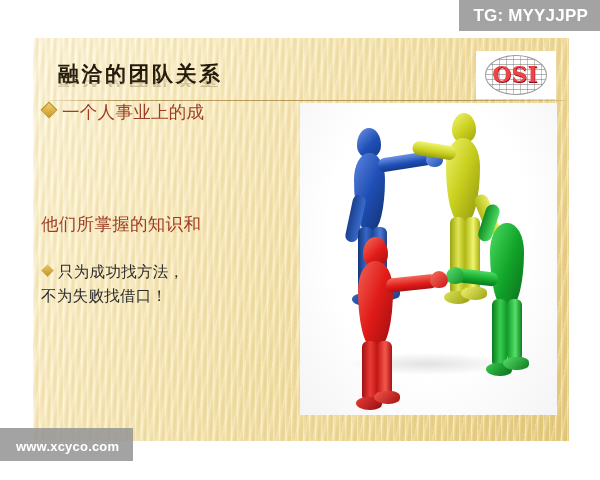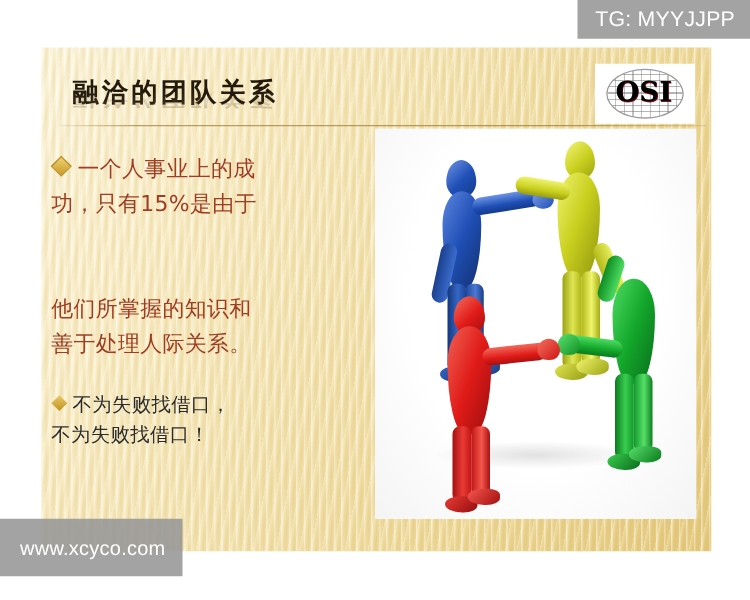--- a/index.html
+++ b/index.html
@@ -127,30 +127,30 @@
   }
   .logo-text {
     position: absolute;
     left: 0; top: 12px;
     width: 78px;
     text-align: center;
     font-family: "DejaVu Serif", "Liberation Serif", serif;
     font-size: 22px;
     font-weight: 700;
     letter-spacing: 0px;
-    color: #000000;
+    color: #ef4444;
     text-shadow: 0.5px 0.5px 0 #8d0b20;
     line-height: 1;
   }
 
   
   .body-col {
     position: absolute;
     left: 8px;
-    top: 84px;
+    top: 60px;
     width: 258px;
   }
 
   .para {
     position: relative;
     font-family: "DejaVu Sans", "Liberation Sans", sans-serif;
     color: #9e3d23;
     font-size: 17.5px;
     line-height: 28px;
     letter-spacing: 0.3px;
@@ -246,33 +246,34 @@
   }
 
   
   .wm {
     position: absolute;
     background: rgba(150,150,150,0.88);
     color: #ffffff;
     font-family: "Liberation Sans", sans-serif;
     display: flex;
     align-items: center;
+    font-weight: bold;
   }
   #wm-tg {
     right: 0; top: 0;
     height: 31px;
     padding: 0 12px 0 14px;
     font-size: 17px;
     letter-spacing: 0.2px;
   }
   #wm-url {
     left: 0; bottom: 19px;
-    height: 46px;
+    height: 33px;
     padding: 4px 14px 0 16px;
-    font-size: 16px;
+    font-size: 13px;
     letter-spacing: 0.2px;
   }
 </style>
 </head>
 <body>
 
 <div id="stage">
 
   <div class="slide">
     <div class="slide-sheen"></div>
@@ -285,30 +286,29 @@
 
     <div class="logo-box">
       <div class="logo-globe"></div>
       <div class="logo-text">OSI</div>
     </div>
 
     <div class="body-col">
 
       <div class="para">
         <span class="bullet"></span><span>一个人事业上的成</span><br>
-        <span>功，只有15%是由于</span><br>
+        <br>
         <br>
         <br>
         <span>他们所掌握的知识和</span><br>
-        <span>善于处理人际关系。</span>
       </div>
 
 
       <div class="para2">
-        <span class="bullet-sm"></span><span>不为失败找借口，</span><br>
+        <span class="bullet-sm"></span><span>只为成功找方法，</span><br>
         <span>不为失败找借口！</span>
       </div>
     </div>
 
     <div class="img-panel">
       <div class="figure-stage">
 
         <div class="ground-shadow"></div>
 
         <div class="fg">

